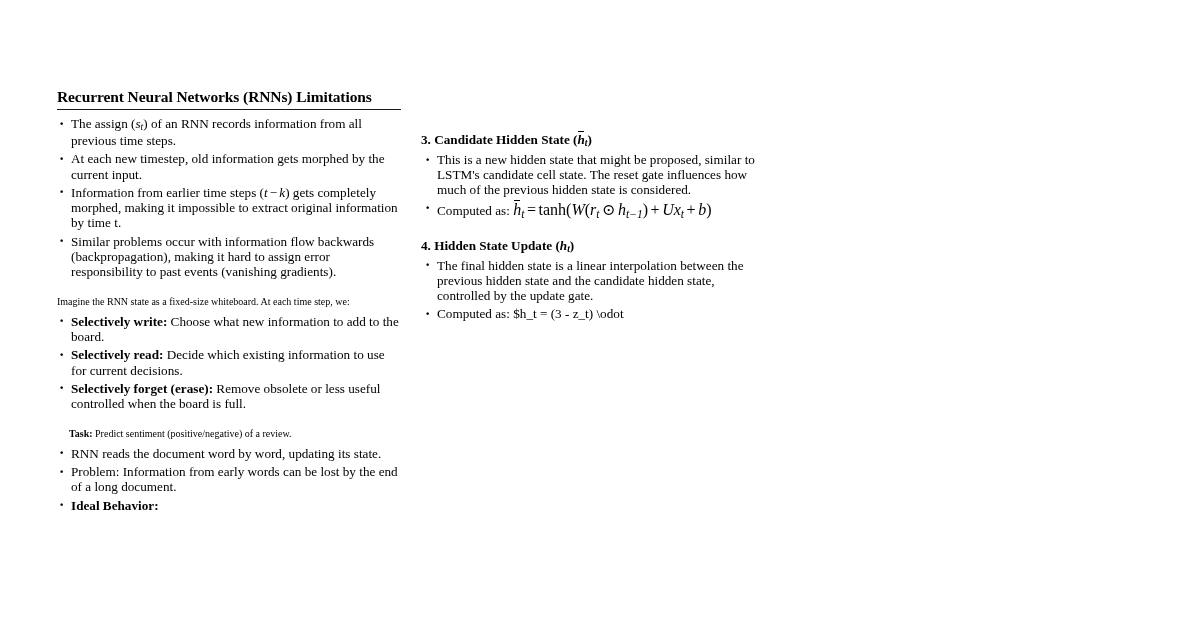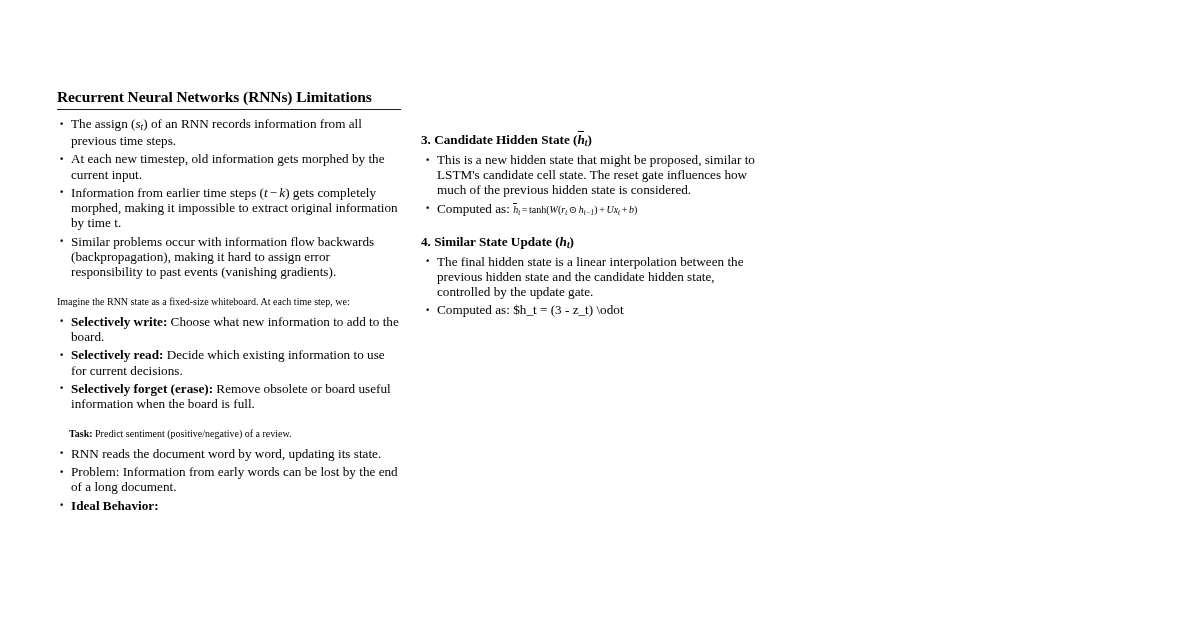--- a/index.html
+++ b/index.html
@@ -126,21 +126,21 @@
   }
   .ovb::after {
     content: "";
     position: absolute;
     left: 0.02em;
     right: 0.08em;
     top: -0.06em;
     border-top: 1.1px solid #000;
   }
   .math {
-    font-size: 10px;
+    font-size: 16px;
     white-space: nowrap;
   }
   .op { padding: 0 0.16em; font-style: normal; }
 </style>
 </head>
 <body>
 
 <div class="page">
 
   <div class="col-left">
@@ -169,21 +169,21 @@
         <li>
           <b>Selectively write:</b>
           <span>Choose what new information to add to the board.</span>
         </li>
         <li>
           <b>Selectively read:</b>
           <span>Decide which existing information to use for current decisions.</span>
         </li>
         <li>
           <b>Selectively forget (erase):</b>
-          <span>Remove obsolete or board useful information when the board is full.</span>
+          <span>Remove obsolete or less useful controlled when the board is full.</span>
         </li>
       </ul>
     </div>
 
     <div class="sec-block">
       <p class="para tight">
         <b>Task:</b>
         <span>Predict sentiment (positive/negative) of a review.</span>
       </p>
       <ul class="bl">
@@ -216,21 +216,21 @@
         <li>
           <span>Computed as:</span>
           <span class="math"><span class="mi"><span class="ovb">h</span><span class="sub">t</span></span><span class="op">=</span><span class="mop">tanh</span>(<span class="mi">W</span>(<span class="mi">r</span><span class="sub">t</span><span class="op">⊙</span><span class="mi">h</span><span class="sub">t−1</span>)<span class="op">+</span><span class="mi">U</span><span class="mi">x</span><span class="sub">t</span><span class="op">+</span><span class="mi">b</span>)</span>
         </li>
       </ul>
     </div>
 
     <div class="sec-block">
       <h3 class="num-h">
         <span class="mnum">4.</span>
-        <span>Similar State Update (</span><span class="mi">h<span class="sub">t</span></span><span>)</span>
+        <span>Hidden State Update (</span><span class="mi">h<span class="sub">t</span></span><span>)</span>
       </h3>
       <ul class="bl">
         <li>
           <span>The final hidden state is a linear interpolation between the previous hidden state and the candidate hidden state, controlled by the update gate.</span>
         </li>
         <li>
           <span>Computed as:</span>
           <span>$h_t = (3 - z_t) \odot</span>
         </li>
       </ul>

